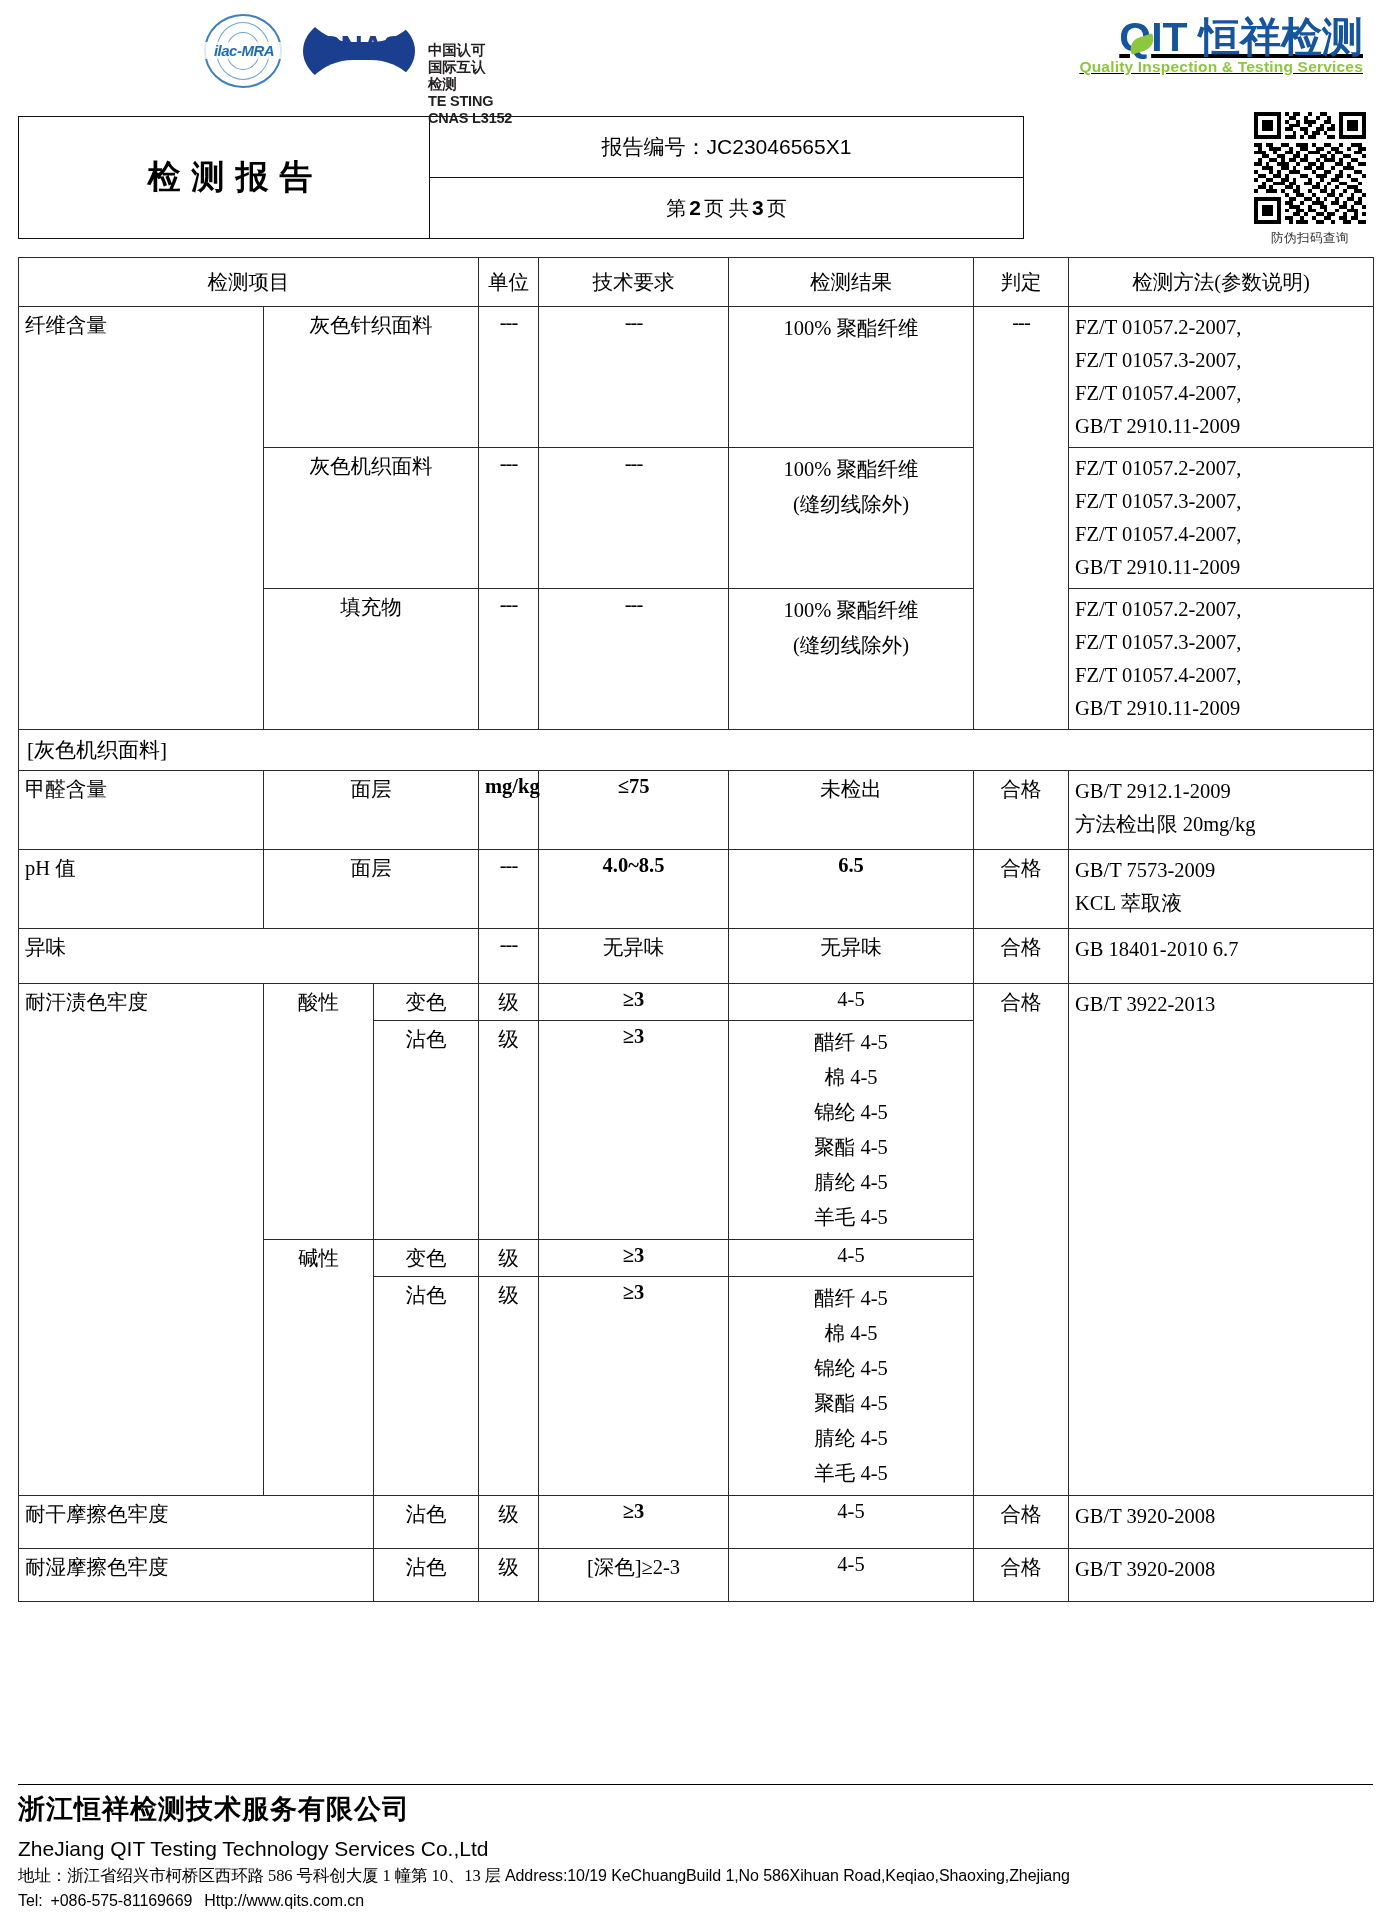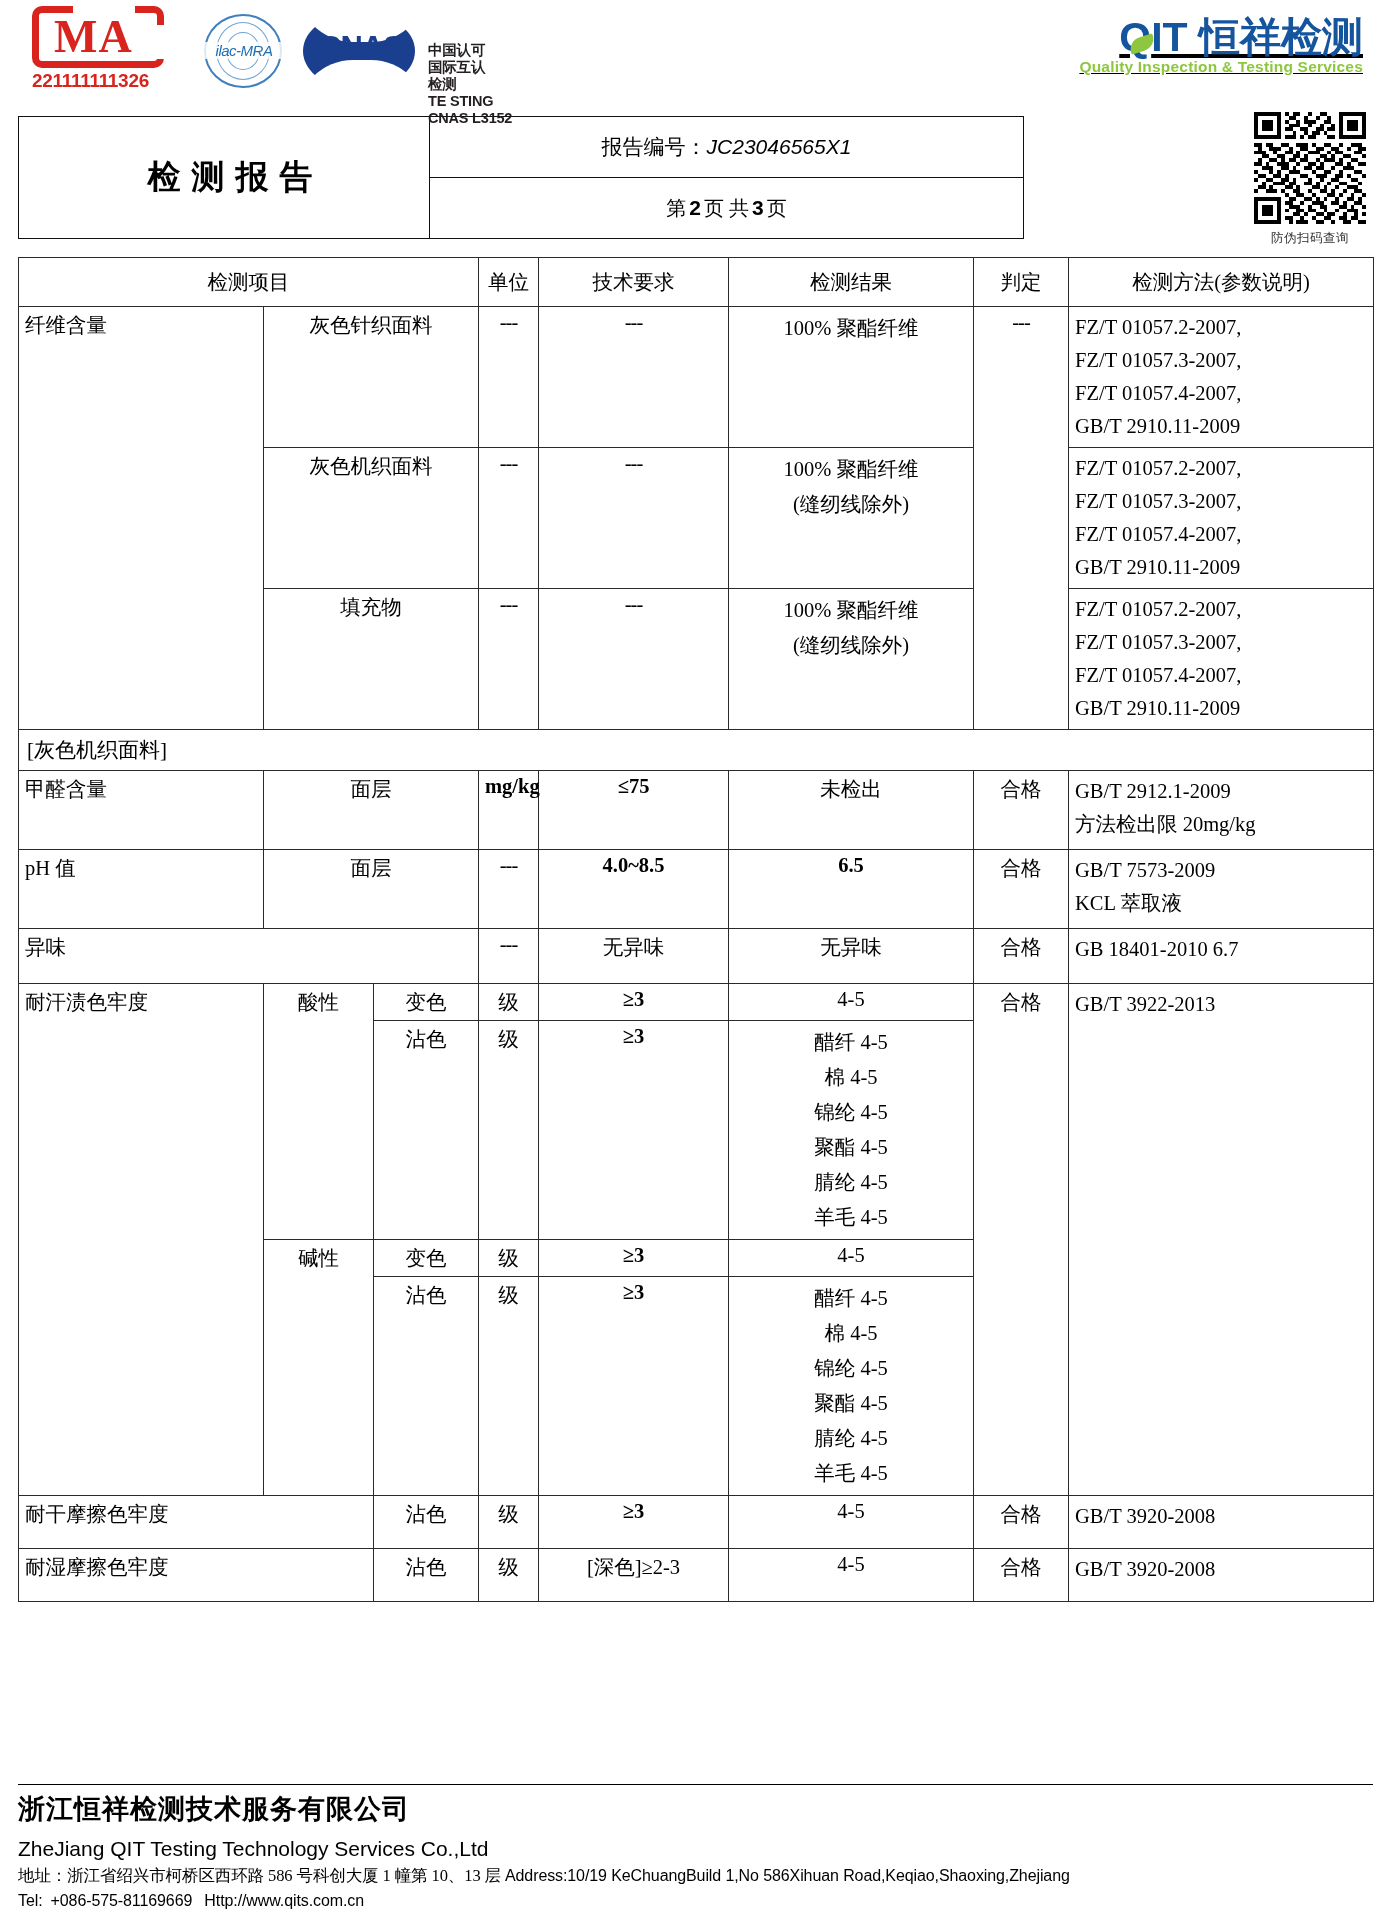--- a/index.html
+++ b/index.html
@@ -105,21 +105,21 @@
     border-radius: 50%;
     box-sizing: border-box;
   }
   .ilac-text {
     position: absolute;
     left: 4px;
     top: 30px;
     width: 88px;
     text-align: center;
     font-size: 15px;
-    font-weight: normal;
+    font-weight: bold;
     font-style: italic;
     color: #1f6fb2;
     background: rgba(255,255,255,0.82);
     letter-spacing: -0.5px;
     z-index: 4;
   }
   .cnas {
     position: absolute;
     left: 285px;
     top: 8px;
@@ -236,21 +236,20 @@
   .hdr-no-cell, .hdr-page-cell {
     height: 58px;
     text-align: center;
     font-size: 21px;
   }
   .hdr-no-cell .label {
     font-family: "Liberation Serif", "DejaVu Serif", serif;
   }
   .hdr-no-cell .value {
     font-family: "Liberation Sans", sans-serif;
-    font-style: italic;
   }
   .hdr-page-cell {
     font-family: "Liberation Serif", "DejaVu Serif", serif;
     font-size: 20px;
   }
   .hdr-page-cell .num {
     font-family: "Liberation Sans", sans-serif;
     font-weight: bold;
     font-size: 21px;
     padding: 0 3px;
@@ -372,25 +371,20 @@
     font-size: 16px;
   }
 </style>
 </head>
 <body>
 
 <div class="page">
 
   <div class="logo-strip">
 
-    <div class="ma-logo">
-      <div class="ma-bracket"></div>
-      <div class="ma-letters">MA</div>
-      <div class="ma-number">221111111326</div>
-    </div>
 
     <div class="ilac">
       <div class="ilac-oval"></div>
       <div class="ilac-arc" style="left:20px;top:10px;width:54px;height:58px;"></div>
       <div class="ilac-arc" style="left:30px;top:20px;width:34px;height:38px;"></div>
       <div class="ilac-text">ilac-MRA</div>
     </div>
 
     <div class="cnas">
       <div class="cnas-ring"></div>

